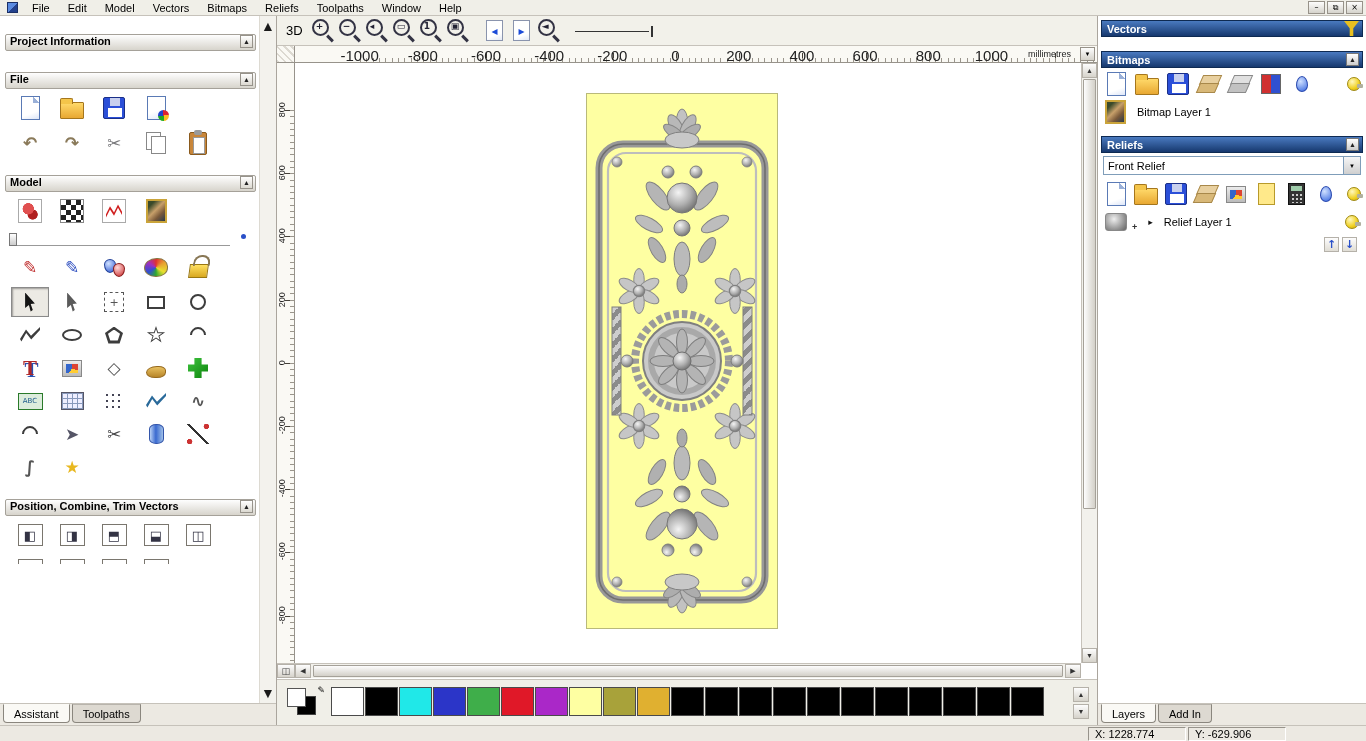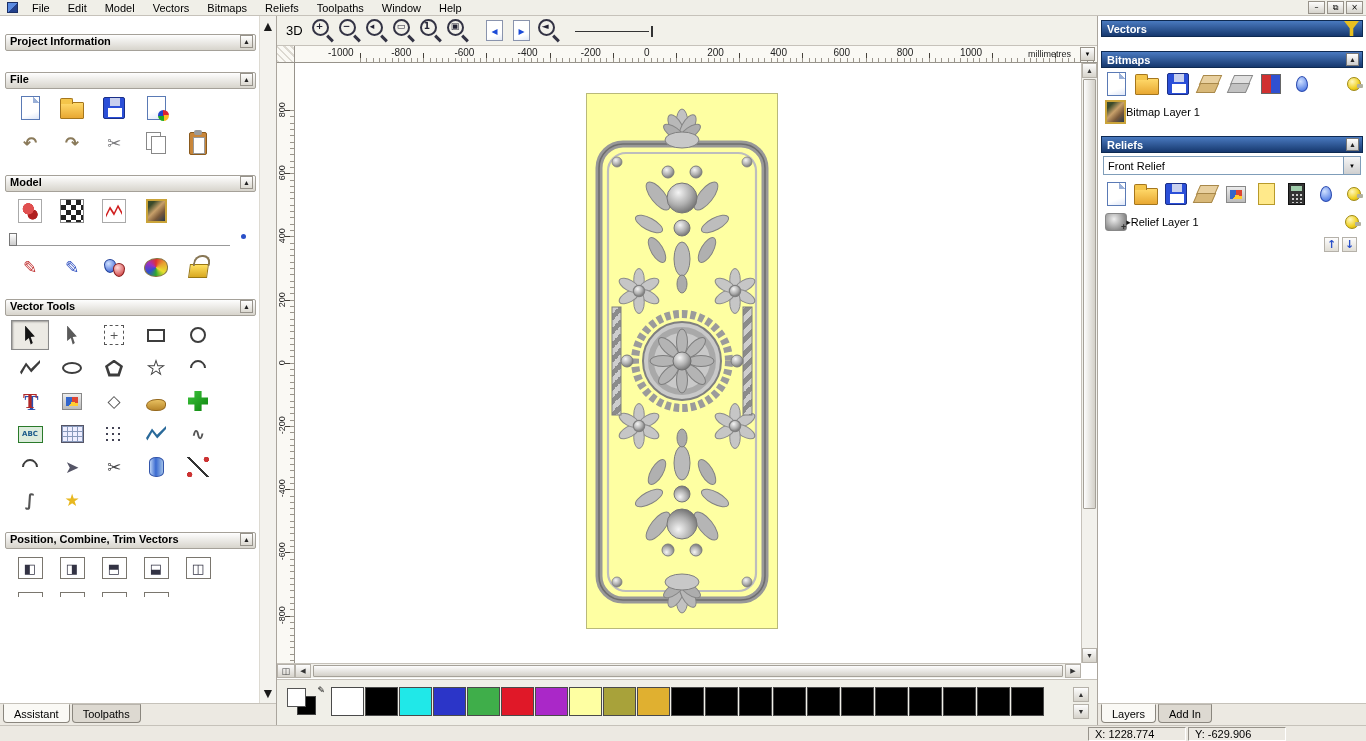--- a/index.html
+++ b/index.html
@@ -116,21 +116,21 @@
   .ic[data-ic="bigT"]{font-family:"Liberation Serif",serif;font-weight:bold;font-size:21px;
     color:#b02828;text-shadow:1.5px 1.5px 0 #2a50b0}
   .ic[data-ic="stack-color"]{width:20px;height:17px;background:linear-gradient(#ececec,#bbb);border:1px solid #888}
   .ic[data-ic="stack-color"]::after{content:"";left:3px;top:3px;width:12px;height:9px;
     background:conic-gradient(#d43 0 30%,#fc3 0 60%,#36c 0)}
   .ic[data-ic="blob-tan"]{width:20px;height:12px;background:linear-gradient(#e8c060,#b8862a);
     border:1px solid #96691d;border-radius:60% 40% 50% 50%;margin-top:8px}
   .ic[data-ic="cross-green"]{width:20px;height:20px;background:linear-gradient(135deg,#3ec43e,#0d840d);
     clip-path:polygon(32% 0,68% 0,68% 32%,100% 32%,100% 68%,68% 68%,68% 100%,32% 100%,32% 68%,0 68%,0 32%,32% 32%)}
   .ic[data-ic="abc"]{width:25px;height:17px;background:#dcecdc;border:1px solid #2a7a2a;
-    font-size:7px;font-weight:bold;color:#1a5a8a}
+    font-size:7px;font-weight:normal;color:#1a5a8a}
   .ic[data-ic="grid-blue"]{width:23px;height:18px;border:1px solid #556;background:
     linear-gradient(90deg,#8899bb 1px,transparent 1px),linear-gradient(#8899bb 1px,transparent 1px),#eef;
     background-size:5px 100%,100% 5px}
   .ic[data-ic="dots-grid"]{width:20px;height:18px;
     background:radial-gradient(#445 1.2px,transparent 1.5px);background-size:6px 6px}
   .ic[data-ic="cylinder"]{width:15px;height:20px;border-radius:7px/5px;border:1px solid #3355aa;
     background:linear-gradient(90deg,#b8d0f4,#3a6ad0 45%,#9fc0e8)}
   .ic[data-ic="measure"]{width:22px;height:20px;background:
     radial-gradient(circle at 12% 88%,#c33 2.5px,transparent 3px),
     radial-gradient(circle at 88% 12%,#c33 2.5px,transparent 3px),
@@ -175,21 +175,21 @@
   .slider::before{content:"";position:absolute;left:0;right:6px;top:7px;height:1px;background:#333}
   .slider::after{content:"";position:absolute;right:2px;top:2px;width:2px;height:11px;background:#333}
   .ruler-row{height:17px;display:flex;background:#faf9f4;border-bottom:1px solid #97938b;position:relative}
   .ruler-corner{width:18px;border-right:1px solid #97938b;
     background:repeating-linear-gradient(45deg,#dcd9d1 0 2px,#faf9f4 2px 5px)}
   .h-ruler{flex:1;position:relative;
     background-image:repeating-linear-gradient(90deg,#9a958c 0 1px,transparent 1px 6.32px),
       repeating-linear-gradient(90deg,#45413a 0 1px,transparent 1px 63.2px);
     background-position:64.6px bottom,64.6px bottom;background-size:100% 4px,100% 9px;background-repeat:no-repeat}
   .h-labels{position:absolute;left:33px;top:1px;display:flex}
-  .h-label{width:63.2px;text-align:left;font-size:10px;color:#222}
+  .h-label{width:63.2px;text-align:center;font-size:15px;color:#222}
   .unit-label{position:absolute;right:26px;top:3px;font-size:9px;color:#222}
   .unit-btn{position:absolute;right:2px;top:1px;width:15px;height:14px;border:1px solid #979289;
     background:linear-gradient(#fdfdfd,#d6d3cb);font-size:6px;text-align:center;line-height:13px}
   .canvas-row{position:absolute;left:0;right:0;top:47px;bottom:62px;display:flex}
   .v-ruler{width:18px;background:#faf9f4;border-right:1px solid #97938b;position:relative;
     background-image:repeating-linear-gradient(180deg,#9a958c 0 1px,transparent 1px 6.32px),
       repeating-linear-gradient(180deg,#45413a 0 1px,transparent 1px 63.2px);
     background-position:right 46.6px,right 46.6px;background-size:4px 100%,9px 100%;background-repeat:no-repeat}
   .v-labels{position:absolute;top:15px;left:0;width:16px}
   .v-label{height:63.2px;display:flex;align-items:center;justify-content:center;font-size:9px;color:#222;
@@ -224,21 +224,21 @@
     border-left:1px solid #aaa59d;display:flex;flex-direction:column}
   .rp-body{flex:1;min-height:0;overflow:hidden;padding:2px 3px 0 3px}
   .rp-header{height:17px;background:linear-gradient(#4a7ac0,#16386e);color:#fff;font-weight:bold;
     display:flex;align-items:center;padding:0 3px 0 5px;border:1px solid #0e2a52;margin-top:2px}
   .rp-header .t{flex:1}
   .rp-collapse{width:13px;height:13px;background:linear-gradient(#fff,#ccc);border:1px solid #777;
     font-size:7px;line-height:11px;text-align:center;color:#222}
   .rp-toolbar{display:flex;align-items:center;gap:4px;padding:3px 2px;background:#fff}
   .rp-toolbar .cell{width:26px;height:26px}
   .rp-toolbar .spacer{flex:1}
-  .layer-row{height:24px;display:flex;align-items:center;gap:0;padding:0 4px;background:#fff}
+  .layer-row{height:24px;display:flex;align-items:center;gap:11px;padding:0 4px;background:#fff}
   .layer-thumb-sphere{width:22px;height:18px;border:1px solid #888;border-radius:3px;
     background:radial-gradient(circle at 40% 32%,#efefef,#9a9a9a 60%,#636363)}
   .plus-badge{font-size:9px;font-weight:bold;color:#333;margin-left:-6px;margin-top:10px}
   .expander{font-size:9px;color:#111}
   .combo{height:19px;border:1px solid #7f9db9;background:#fff;display:flex;align-items:center;margin:3px 2px}
   .combo .val{flex:1;padding-left:4px}
   .combo-btn{width:17px;height:100%;background:linear-gradient(#f6f6f6,#cfcfcf);border-left:1px solid #7f9db9;
     font-size:6px;display:flex;align-items:center;justify-content:center}
   .move-row{display:flex;justify-content:flex-end;gap:3px;padding:3px 6px 0 0}
   .move-row .cell{width:15px;height:15px;border:1px solid #b5b1a9;background:linear-gradient(#fdfdfd,#e0ddd5)}
@@ -356,24 +356,20 @@
             <span class="ic" data-ic="droplets"></span>
           </div>
           <div class="cell">
             <span class="ic" data-ic="palette"></span>
           </div>
           <div class="cell">
             <span class="ic" data-ic="bucket"></span>
           </div>
       </div>
 
-      <div class="section-header">
-        <span class="t">Vector Tools</span>
-        <span class="collapse-btn">▲</span>
-      </div>
       <div class="icon-grid">
         <div class="cell" data-sel="true">
             <span class="ic" data-ic="cursor"></span>
           </div>
           <div class="cell">
             <span class="ic" data-ic="cursor2"></span>
           </div>
           <div class="cell">
             <span class="ic" data-ic="transform"></span>
           </div>

